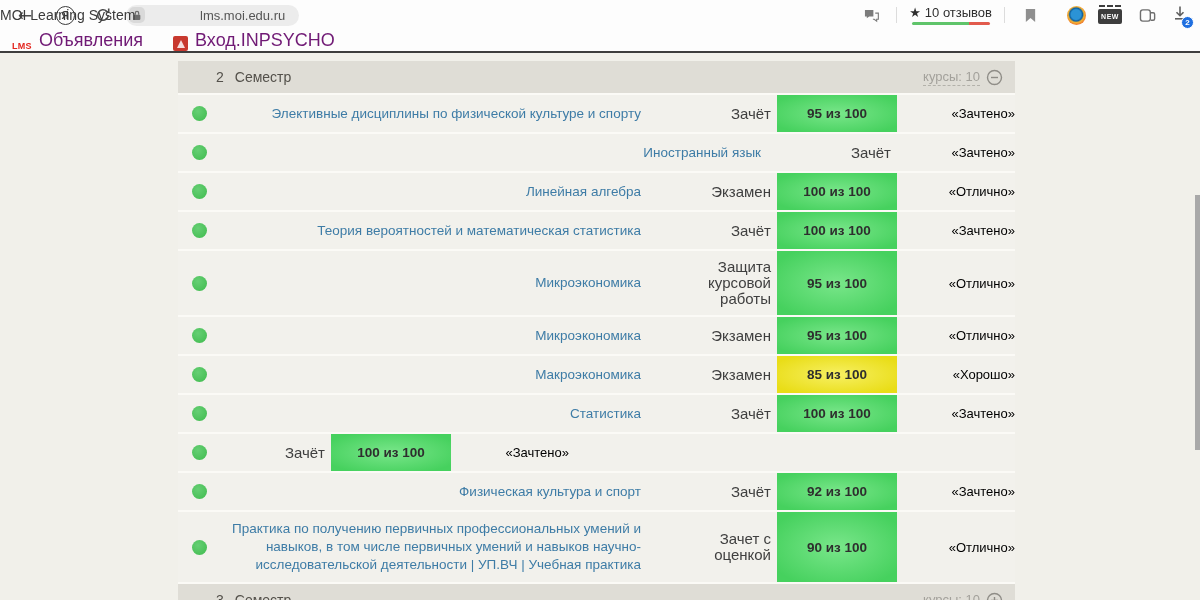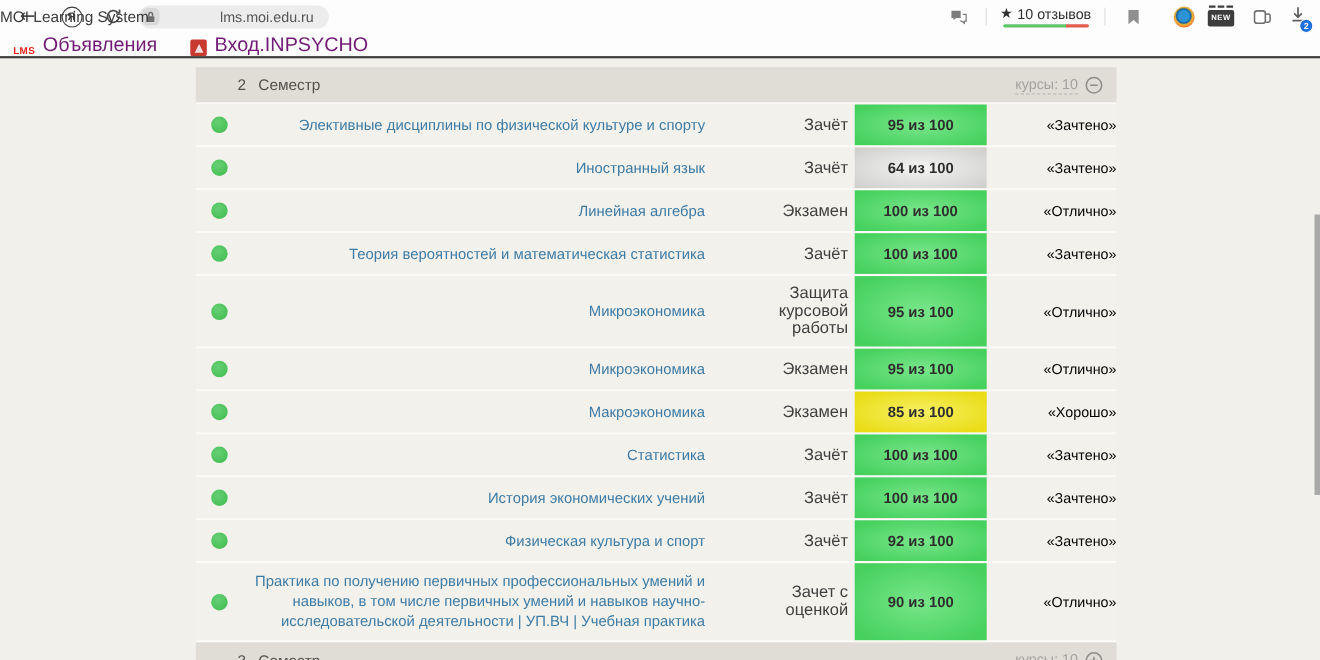--- a/index.html
+++ b/index.html
@@ -169,21 +169,20 @@
     <div class="cell-type">Зачёт</div>
     <div class="cell-score score-green">95 из 100</div>
     <div class="cell-grade">«Зачтено»</div>
   </div>
       <div class="row">
     <span class="cell-status"></span>
     <div class="cell-subject">
       <a href="#" class="subject-link">Иностранный язык</a>
     </div>
     <div class="cell-type">Зачёт</div>
-    <div class="cell-score score-gray">64 из 100</div>
     <div class="cell-grade">«Зачтено»</div>
   </div>
       <div class="row">
     <span class="cell-status"></span>
     <div class="cell-subject">
       <a href="#" class="subject-link">Линейная алгебра</a>
     </div>
     <div class="cell-type">Экзамен</div>
     <div class="cell-score score-green">100 из 100</div>
     <div class="cell-grade">«Отлично»</div>
@@ -228,23 +227,20 @@
     <span class="cell-status"></span>
     <div class="cell-subject">
       <a href="#" class="subject-link">Статистика</a>
     </div>
     <div class="cell-type">Зачёт</div>
     <div class="cell-score score-green">100 из 100</div>
     <div class="cell-grade">«Зачтено»</div>
   </div>
       <div class="row">
     <span class="cell-status"></span>
-    <div class="cell-subject">
-      <a href="#" class="subject-link">История экономических учений</a>
-    </div>
     <div class="cell-type">Зачёт</div>
     <div class="cell-score score-green">100 из 100</div>
     <div class="cell-grade">«Зачтено»</div>
   </div>
       <div class="row">
     <span class="cell-status"></span>
     <div class="cell-subject">
       <a href="#" class="subject-link">Физическая культура и спорт</a>
     </div>
     <div class="cell-type">Зачёт</div>

